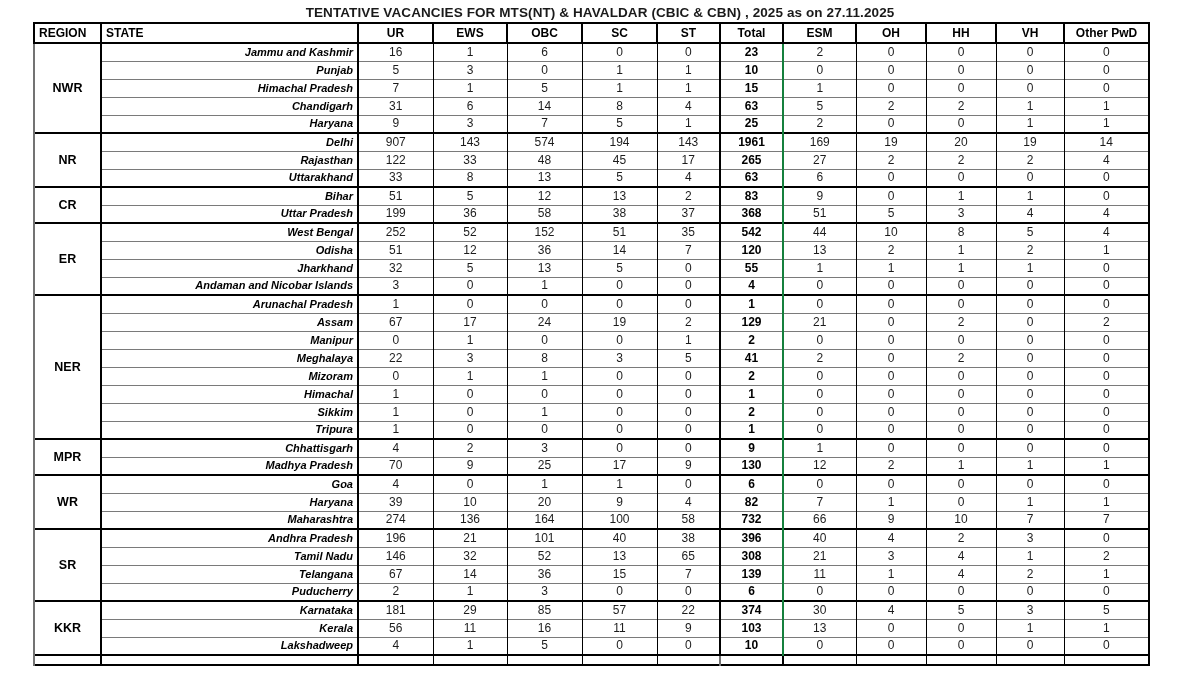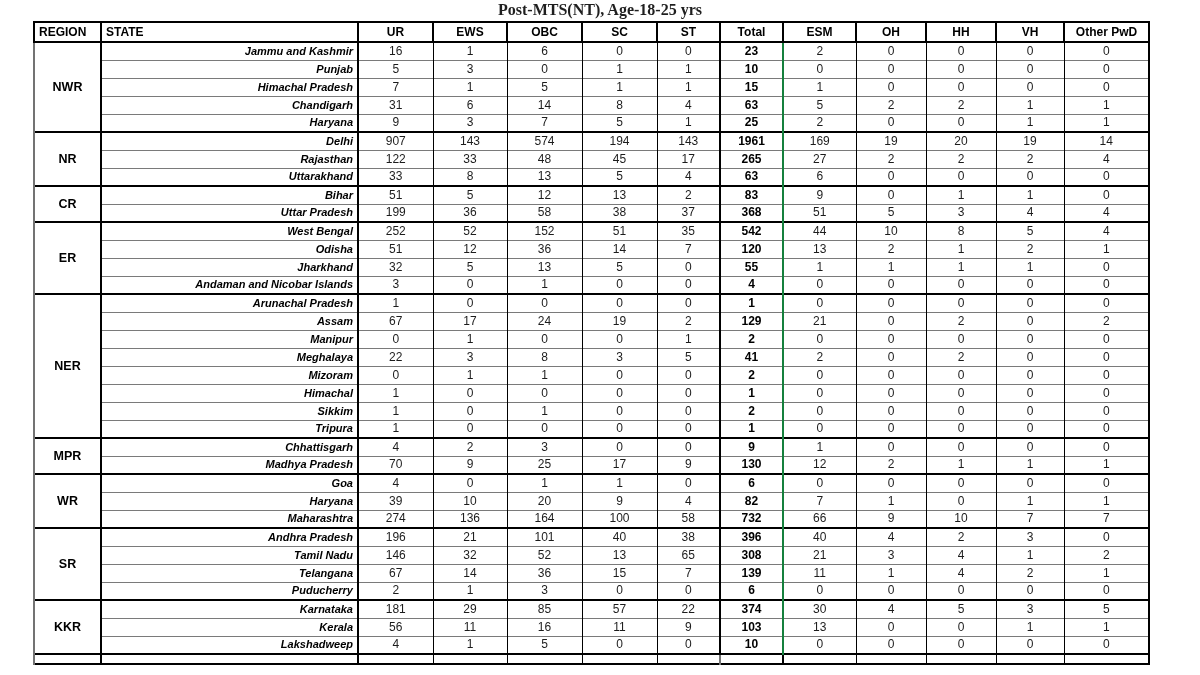--- a/index.html
+++ b/index.html
@@ -40,21 +40,21 @@
     border-left:2px solid #000; border-right:2px solid #000; font-size:11px;font-style:italic;
   }
   td.val { text-align:center; color:#1c1c1c; }
   td.total { font-weight:bold; color:#000; border-left:2px solid #000; border-right:2px solid #15803d; }
   tr.partial td { height:10px; border-top:2px solid #000; }
 </style>
 </head>
 <body>
 
 <div class="page">
-  <div class="subtitle">Post-MTS(NT), Age-18-25 yrs</div>
+  <div class="title">TENTATIVE VACANCIES FOR MTS(NT) &amp; HAVALDAR (CBIC &amp; CBN) , 2025 as on 27.11.2025</div>
 
   <table class="vac">
     <colgroup>
       <col style="width:67px">
         <col style="width:257px">
         <col style="width:75px">
       <col style="width:74px">
         <col style="width:75px">
         <col style="width:75px">
       <col style="width:63px">

